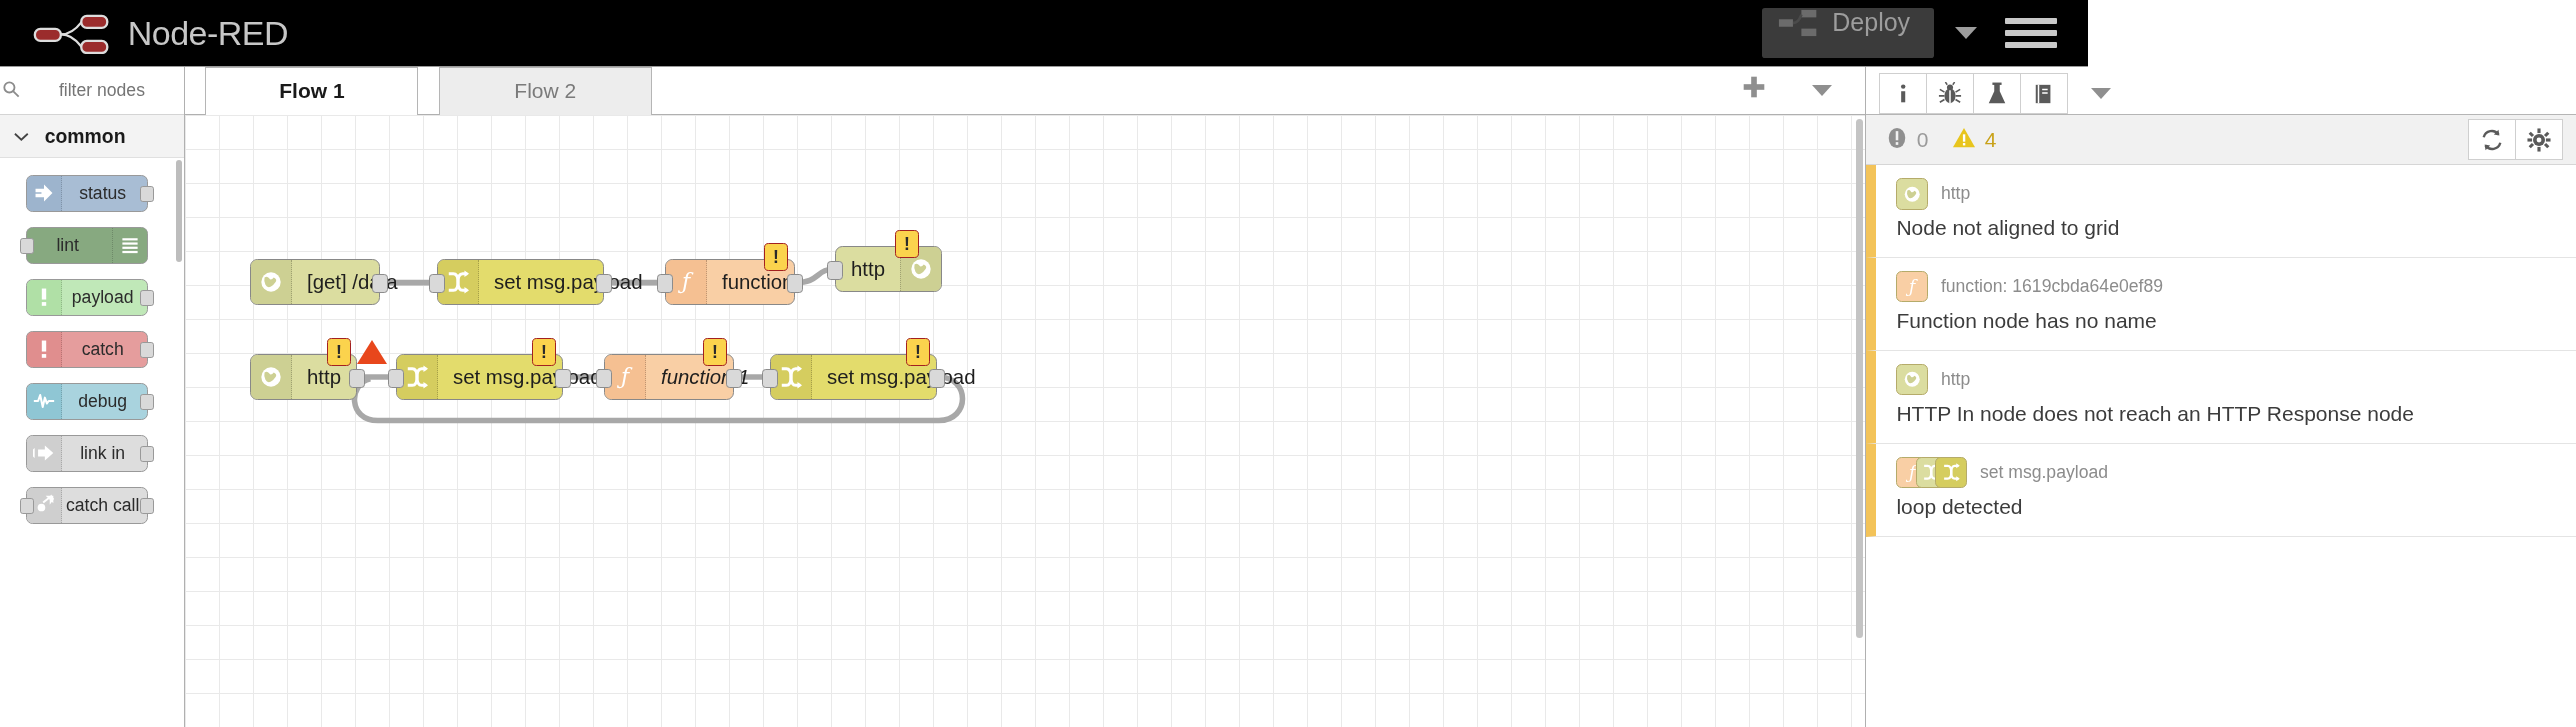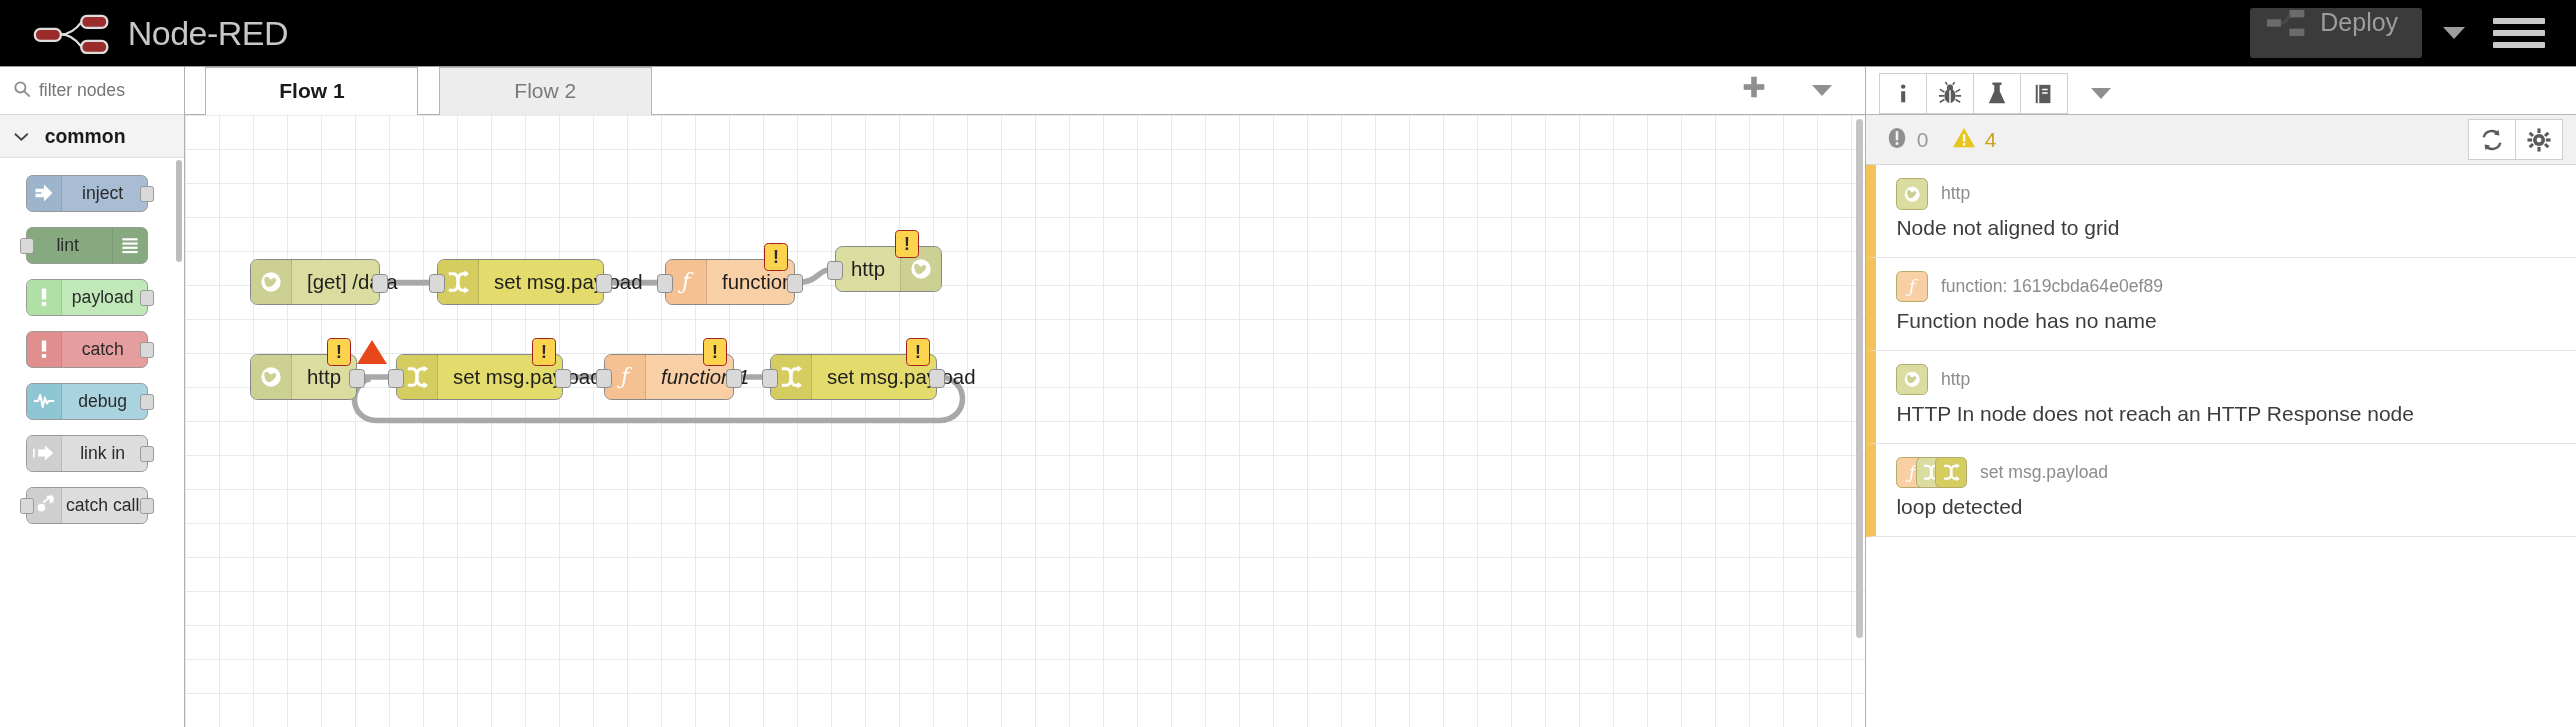--- a/index.html
+++ b/index.html
@@ -6,21 +6,21 @@
   html, body {
     width: 2576px; height: 728px;
     overflow: hidden;
     font-family: "Liberation Sans", sans-serif;
     background: #fff;
   }
   #app { position: relative; width: 2576px; height: 728px; }
 
   
   .header {
-    position: absolute; top: 0; left: 0; width: 2576px; height: 67px;
+    position: absolute; top: 0; left: 0; width: 2088px; height: 67px;
     background: #000; display: flex; align-items: center;
     border-bottom: 0.9px solid #9a9a9a;
   }
   .logo-wrap { display: flex; align-items: center; margin-left: 33px; }
   .logo-svg { display: block; }
   .logo-text {
     color: #c7c7c7; font-size: 34px; letter-spacing: -0.5px;
     margin-left: 16.7px; font-weight: 400;
   }
   .header-right {
@@ -46,21 +46,21 @@
     border-radius: 0.9px; margin: 6.5px 0;
   }
 
   
   .palette {
     position: absolute; top: 67px; left: 0; width: 185px; height: 661px;
     background: #fff; border-right: 0.9px solid #b0b0b0;
   }
   .filter-row {
     height: 48px; display: flex; align-items: center;
-    border-bottom: 0.9px solid #d4d4d4; padding-left: 13px;
+    border-bottom: 0.9px solid #d4d4d4; padding-left: 2px; gap: 31px;
   }
   .filter-input {
     border: none; outline: none; font-size: 17.6px; color: #9a9a9a;
     font-family: "Liberation Sans", sans-serif; width: 139px; margin-left: 7.4px;
     background: transparent;
   }
   .cat-header {
     height: 43px; background: #f3f3f3; border-bottom: 0.9px solid #e0e0e0;
     display: flex; align-items: center; padding-left: 13px;
   }
@@ -275,21 +275,21 @@
       <span class="cat-title">common</span>
     </div>
     <div class="node-list" id="palette-nodes">
         <div class="pnode" style="background: rgb(168, 189, 212);">
           <div class="port out"></div>
           <div class="picon" style="background:#9db4cd">
             <svg width="22" height="22" viewBox="0 0 26 26">
               <path d="M3 8 L13 8 L13 3 L23 13 L13 23 L13 18 L3 18 L3 14 L10 14 L10 12 L3 12 Z" fill="#fff"></path>
             </svg>
           </div>
-          <div class="plabel">inject</div>
+          <div class="plabel">status</div>
         </div>
         <div class="pnode" style="background: rgb(135, 169, 128);">
           <div class="port in"></div>
           <div class="plabel">lint</div>
           <div class="picon" style="background:#87a980;border-right:none;border-left:0.9px dotted rgba(0,0,0,.18);border-radius:0 5.6px 5.6px 0">
             <svg width="22" height="22" viewBox="0 0 26 26">
               <rect x="4" y="5" width="18" height="2.6" fill="#fff"></rect>
               <rect x="4" y="10" width="18" height="2.6" fill="#fff"></rect>
               <rect x="4" y="15" width="18" height="2.6" fill="#fff"></rect>
               <rect x="4" y="20" width="18" height="2.6" fill="#fff"></rect>

